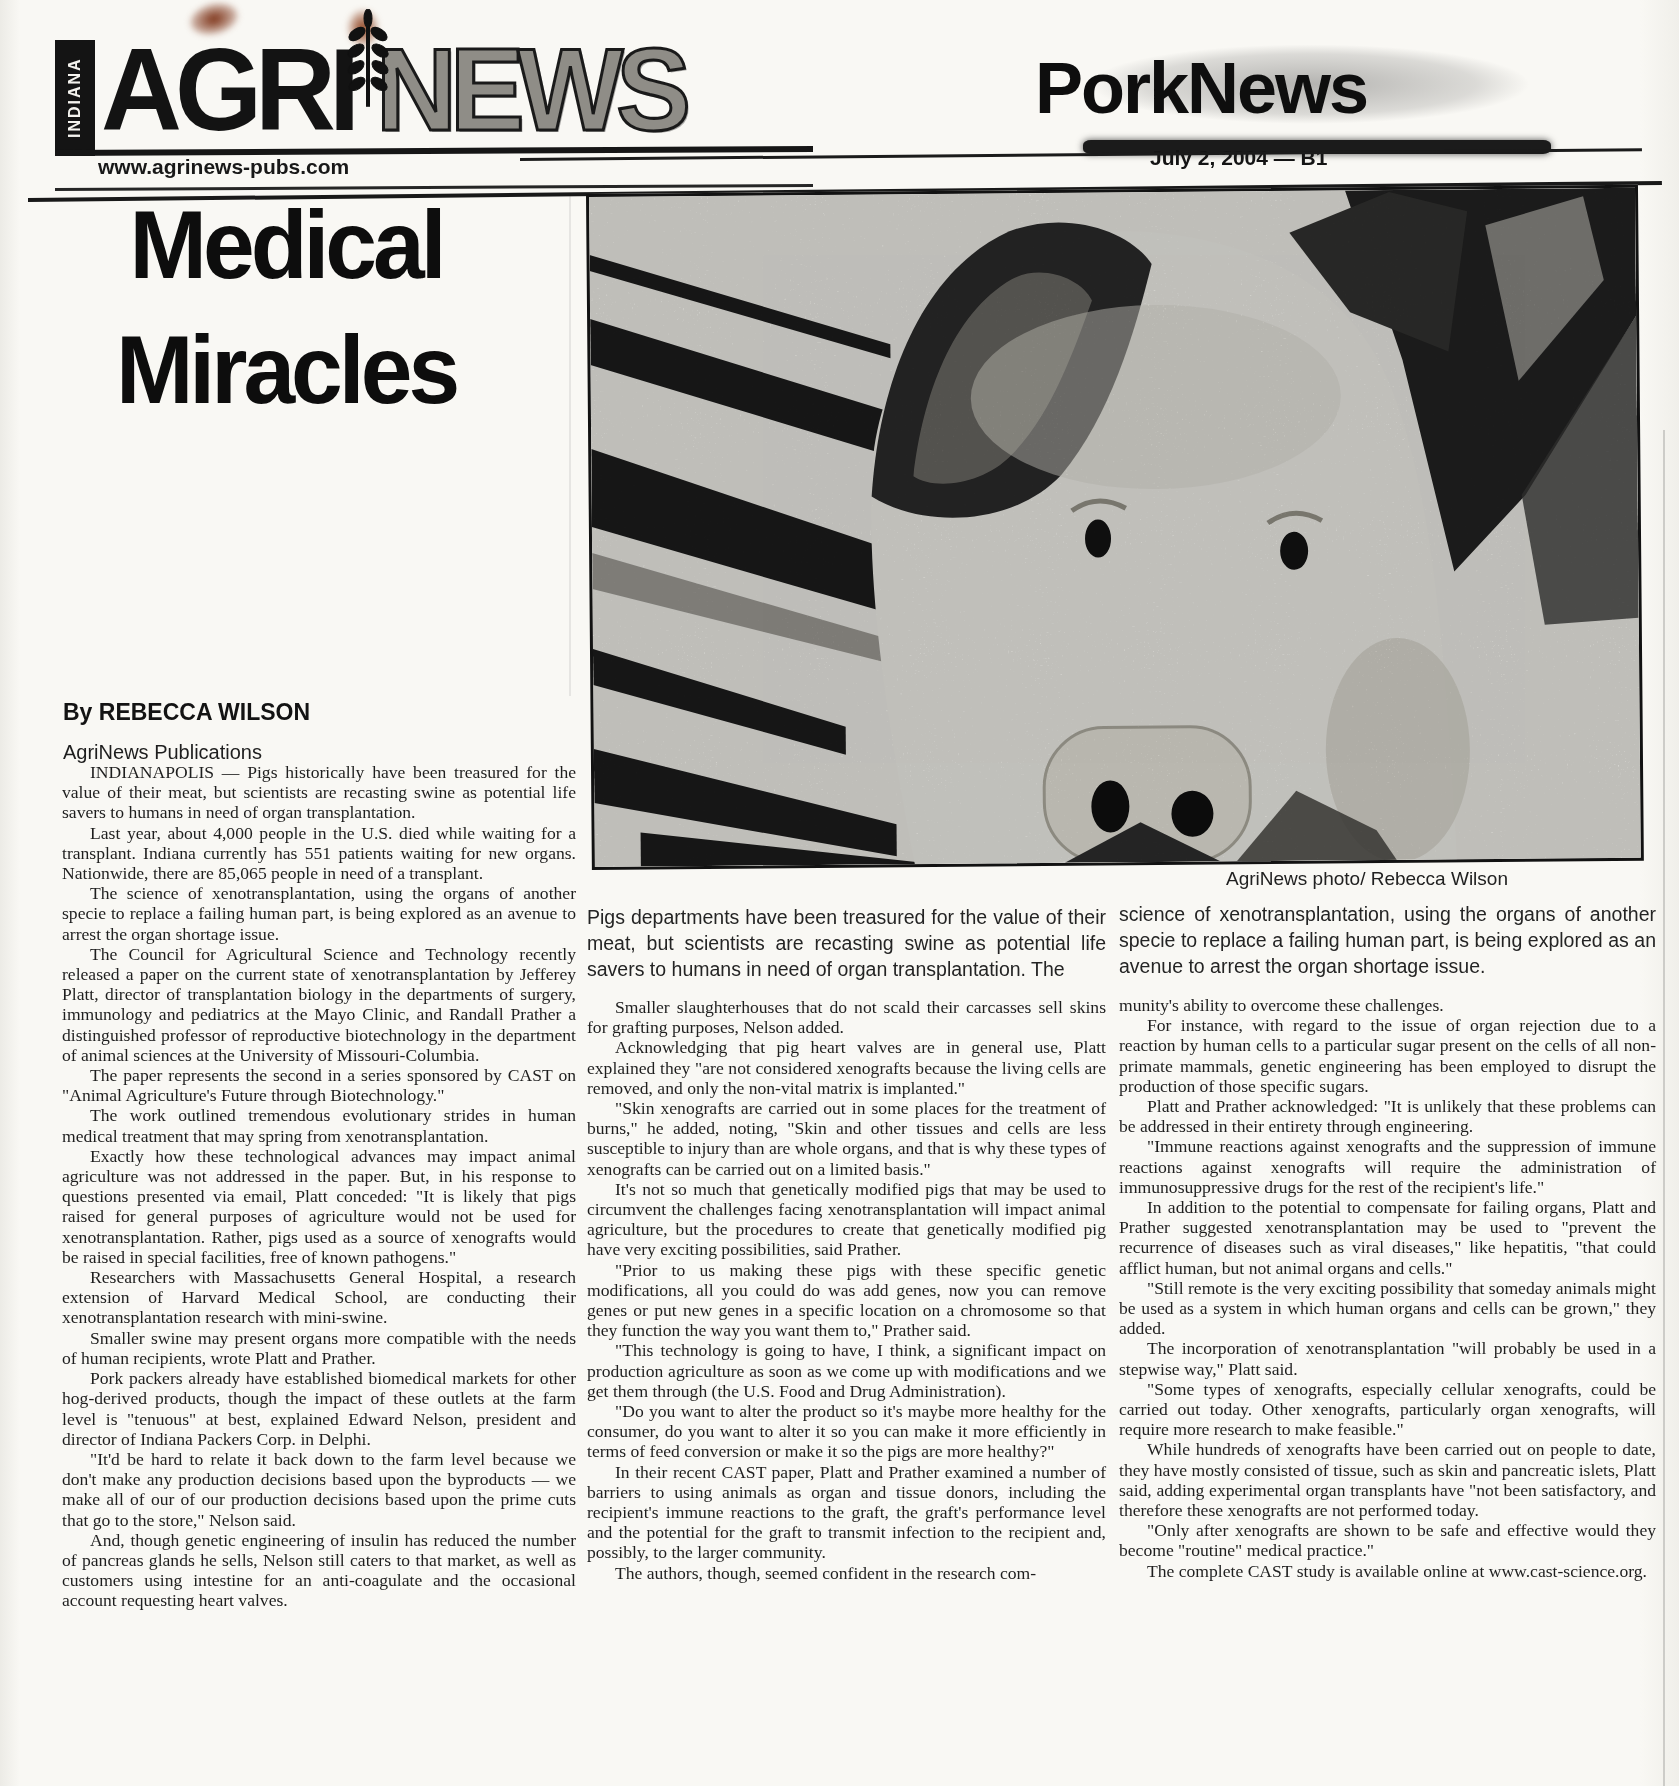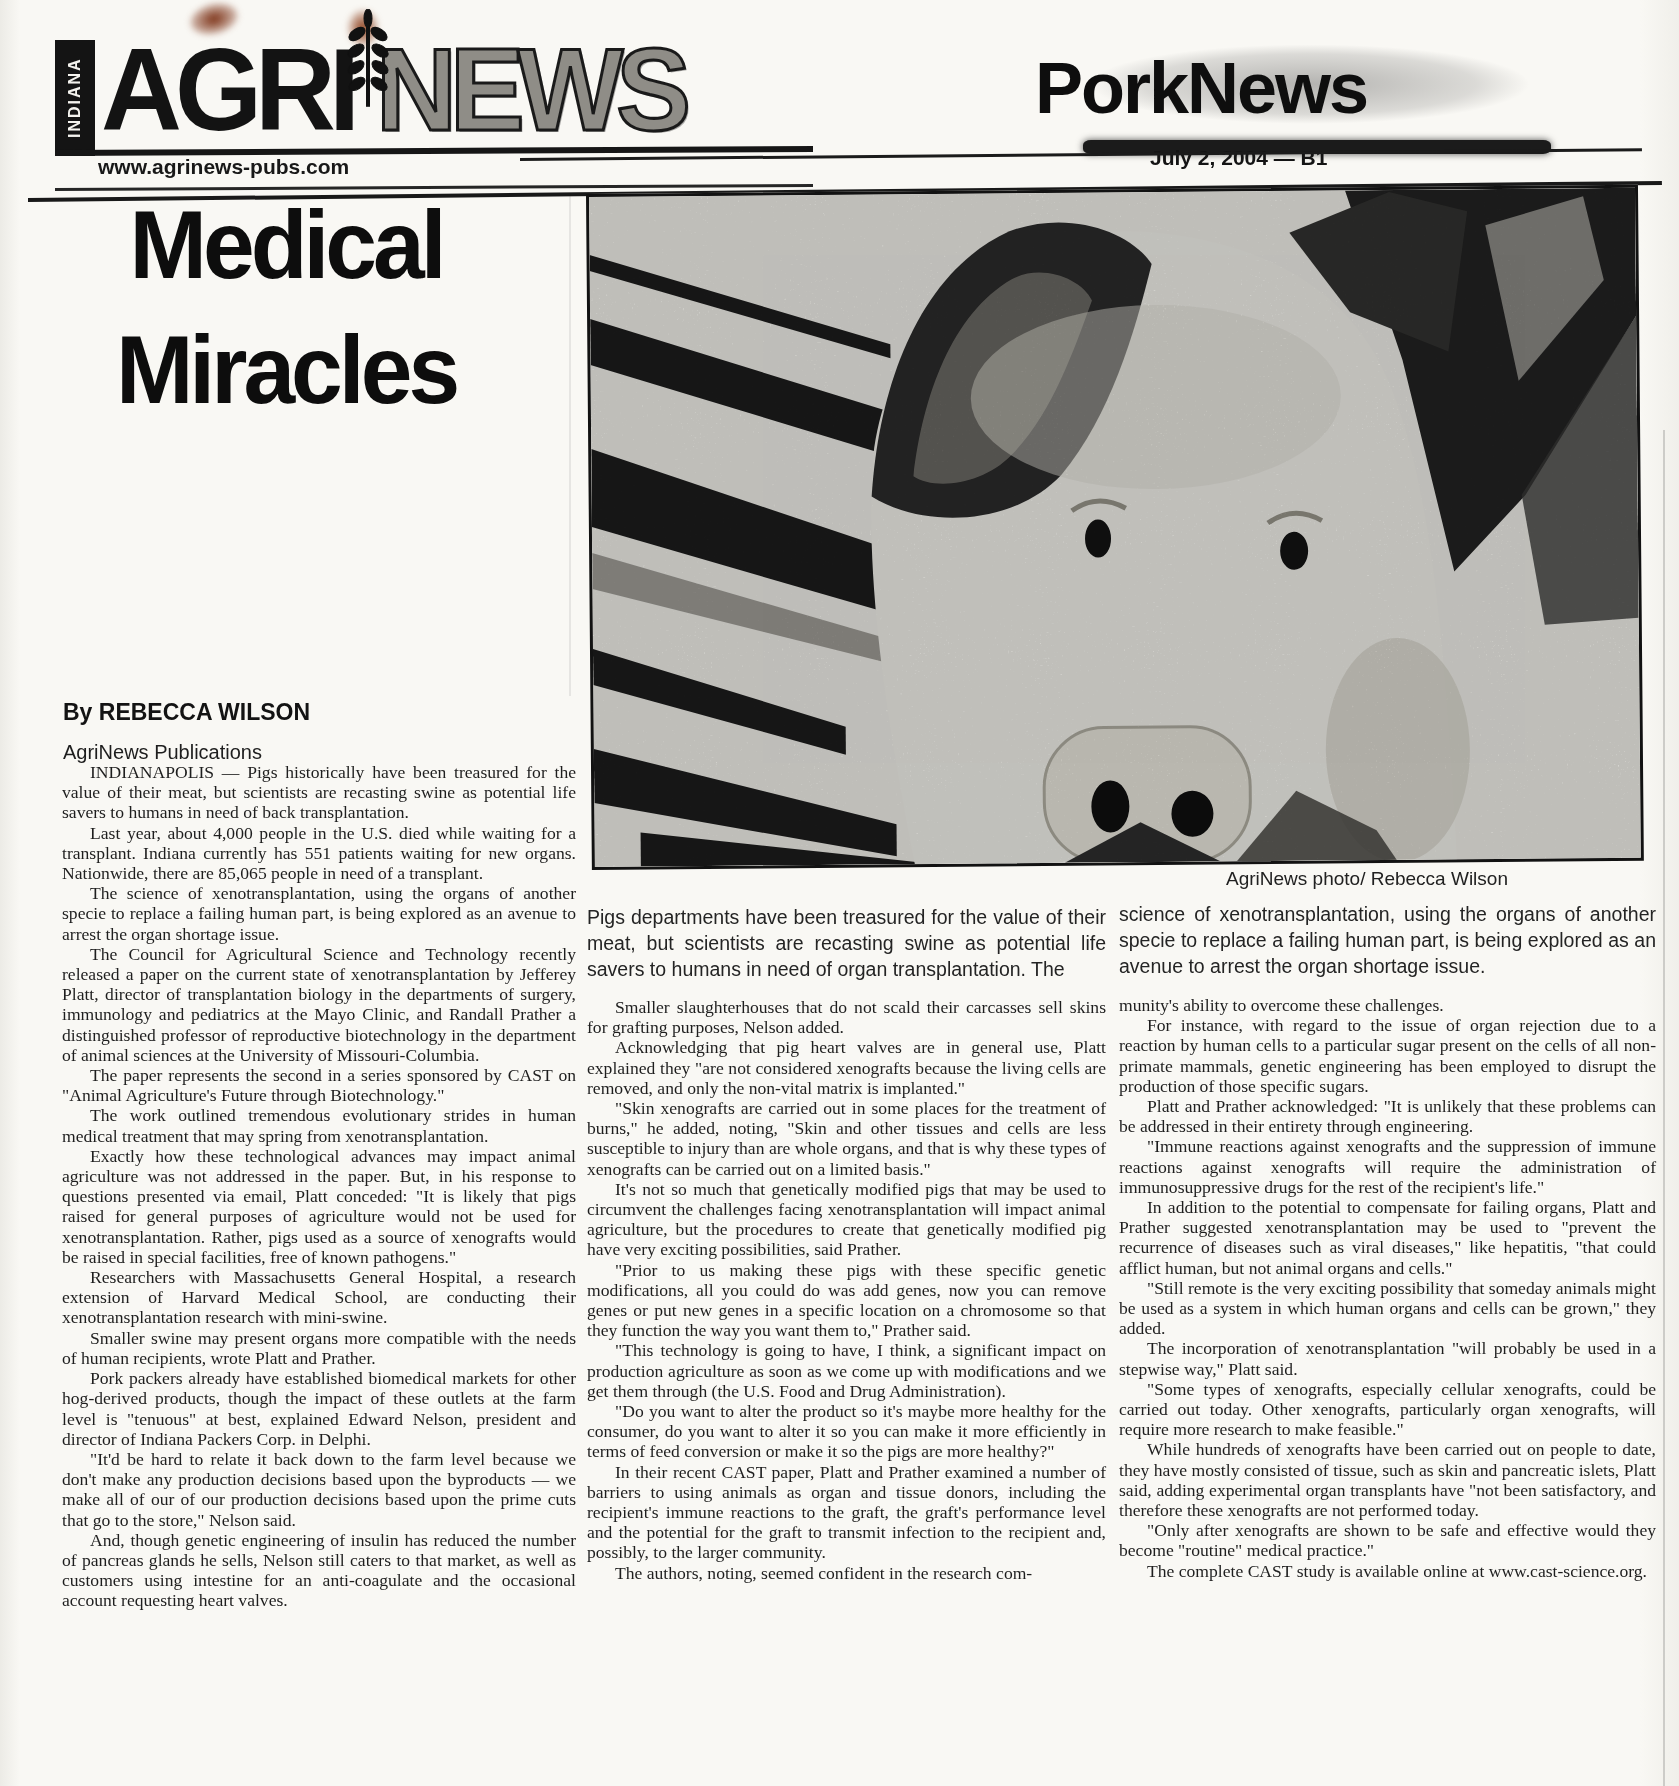--- a/index.html
+++ b/index.html
@@ -112,21 +112,21 @@
   <div class="rule-b"></div>
 
   <h1 class="headline" style="margin:0;">
     <span>Medical</span>
     <span>Miracles</span>
   </h1>
   <div class="byline">By REBECCA WILSON</div>
   <div class="org">AgriNews Publications</div>
 
   <div class="body-col" id="col-left">
-    <p>INDIANAPOLIS — Pigs historically have been treasured for the value of their meat, but scientists are recasting swine as potential life savers to humans in need of back transplantation.</p>
+    <p>INDIANAPOLIS — Pigs historically have been treasured for the value of their meat, but scientists are recasting swine as potential life savers to humans in need of organ transplantation.</p>
     <p>Last year, about 4,000 people in the U.S. died while waiting for a transplant. Indiana currently has 551 patients waiting for new organs. Nationwide, there are 85,065 people in need of a transplant.</p>
     <p>The science of xenotransplantation, using the organs of another specie to replace a failing human part, is being explored as an avenue to arrest the organ shortage issue.</p>
     <p>The Council for Agricultural Science and Technology recently released a paper on the current state of xenotransplantation by Jefferey Platt, director of transplantation biology in the departments of surgery, immunology and pediatrics at the Mayo Clinic, and Randall Prather a distinguished professor of reproductive biotechnology in the department of animal sciences at the University of Missouri-Columbia.</p>
     <p>The paper represents the second in a series sponsored by CAST on "Animal Agriculture's Future through Biotechnology."</p>
     <p>The work outlined tremendous evolutionary strides in human medical treatment that may spring from xenotransplantation.</p>
     <p>Exactly how these technological advances may impact animal agriculture was not addressed in the paper. But, in his response to questions presented via email, Platt conceded: "It is likely that pigs raised for general purposes of agriculture would not be used for xenotransplantation. Rather, pigs used as a source of xenografts would be raised in special facilities, free of known pathogens."</p>
     <p>Researchers with Massachusetts General Hospital, a research extension of Harvard Medical School, are conducting their xenotransplantation research with mini-swine.</p>
     <p>Smaller swine may present organs more compatible with the needs of human recipients, wrote Platt and Prather.</p>
     <p>Pork packers already have established biomedical markets for other hog-derived products, though the impact of these outlets at the farm level is "tenuous" at best, explained Edward Nelson, president and director of Indiana Packers Corp. in Delphi.</p>
     <p>"It'd be hard to relate it back down to the farm level because we don't make any production decisions based upon the byproducts — we make all of our of our production decisions based upon the prime cuts that go to the store," Nelson said.</p>
@@ -189,21 +189,21 @@
 
   <div class="body-col" id="col-middle">
     <p>Smaller slaughterhouses that do not scald their carcasses sell skins for grafting purposes, Nelson added.</p>
     <p>Acknowledging that pig heart valves are in general use, Platt explained they "are not considered xenografts because the living cells are removed, and only the non-vital matrix is implanted."</p>
     <p>"Skin xenografts are carried out in some places for the treatment of burns," he added, noting, "Skin and other tissues and cells are less susceptible to injury than are whole organs, and that is why these types of xenografts can be carried out on a limited basis."</p>
     <p>It's not so much that genetically modified pigs that may be used to circumvent the challenges facing xenotransplantation will impact animal agriculture, but the procedures to create that genetically modified pig have very exciting possibilities, said Prather.</p>
     <p>"Prior to us making these pigs with these specific genetic modifications, all you could do was add genes, now you can remove genes or put new genes in a specific location on a chromosome so that they function the way you want them to," Prather said.</p>
     <p>"This technology is going to have, I think, a significant impact on production agriculture as soon as we come up with modifications and we get them through (the U.S. Food and Drug Administration).</p>
     <p>"Do you want to alter the product so it's maybe more healthy for the consumer, do you want to alter it so you can make it more efficiently in terms of feed conversion or make it so the pigs are more healthy?"</p>
     <p>In their recent CAST paper, Platt and Prather examined a number of barriers to using animals as organ and tissue donors, including the recipient's immune reactions to the graft, the graft's performance level and the potential for the graft to transmit infection to the recipient and, possibly, to the larger community.</p>
-    <p>The authors, noting, seemed confident in the research com-</p>
+    <p>The authors, though, seemed confident in the research com-</p>
   </div>
 
   <div class="body-col" id="col-right">
     <p class="noindent">munity's ability to overcome these challenges.</p>
     <p>For instance, with regard to the issue of organ rejection due to a reaction by human cells to a particular sugar present on the cells of all non-primate mammals, genetic engineering has been employed to disrupt the production of those specific sugars.</p>
     <p>Platt and Prather acknowledged: "It is unlikely that these problems can be addressed in their entirety through engineering.</p>
     <p>"Immune reactions against xenografts and the suppression of immune reactions against xenografts will require the administration of immunosuppressive drugs for the rest of the recipient's life."</p>
     <p>In addition to the potential to compensate for failing organs, Platt and Prather suggested xenotransplantation may be used to "prevent the recurrence of diseases such as viral diseases," like hepatitis, "that could afflict human, but not animal organs and cells."</p>
     <p>"Still remote is the very exciting possibility that someday animals might be used as a system in which human organs and cells can be grown," they added.</p>
     <p>The incorporation of xenotransplantation "will probably be used in a stepwise way," Platt said.</p>

